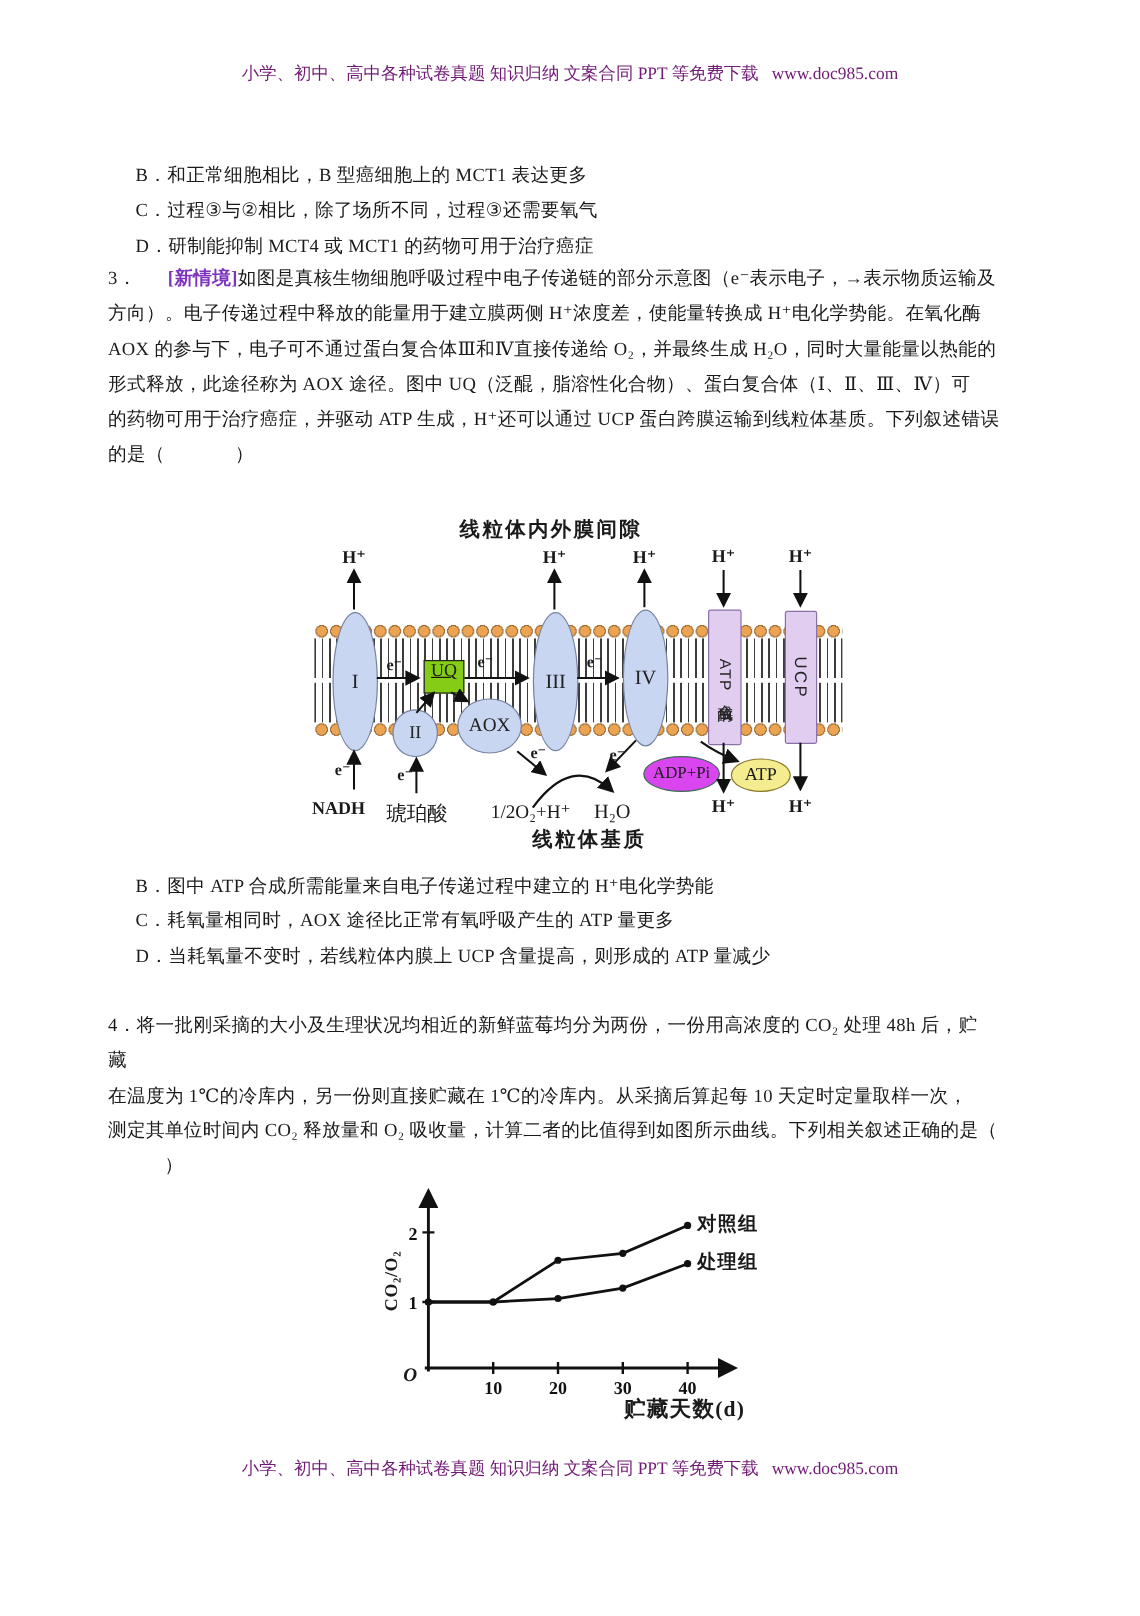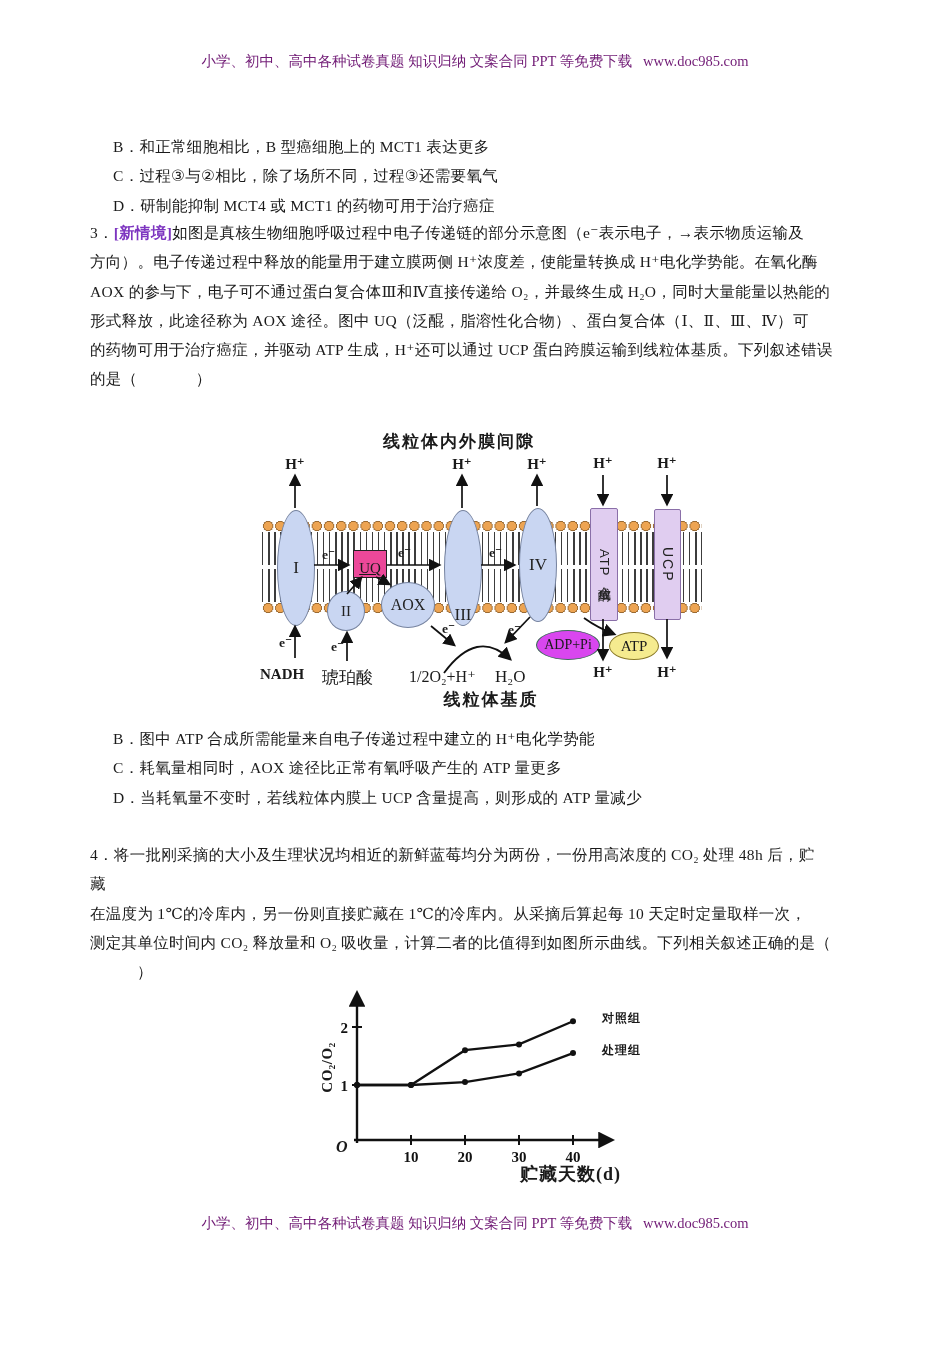--- a/index.html
+++ b/index.html
@@ -1,51 +1,51 @@
 <!DOCTYPE html>
 <html><head>
 <meta charset="utf-8">
 <style>
   html,body{margin:0;padding:0;background:#888;}
   .page{position:relative;width:950px;height:1347px;background:#ffffff;margin:0 auto;overflow:hidden;
         font-family:"Liberation Serif","DejaVu Serif","DejaVu Sans",serif;color:#1a1a1a;}
   .tline{white-space:pre-wrap;}
   .watermark{position:absolute;left:0;width:950px;text-align:center;font-size:14.5px;color:#701a75;white-space:pre;}
   .textblock{position:absolute;font-size:15.5px;line-height:29.3px;letter-spacing:0.3px;}
-  .tag{font-weight:bold;}
+  .tag{font-weight:bold;margin-left:26px;}
 
   
   .bio-diagram{position:absolute;left:248px;top:428px;width:470px;height:290px;}
   .bio-diagram .dg-title{position:absolute;left:211px;top:2px;transform:translateX(-50%);font-size:17px;letter-spacing:2px;font-weight:600;white-space:nowrap;}
   .heads{position:absolute;left:14px;width:440px;height:12px;z-index:2;
          background-image:radial-gradient(circle 5.4px at 6.1px 6px,#eda452 0 4.2px,#9a6a32 4.3px 5.1px,transparent 5.3px);
          background-size:12.2px 12px;background-repeat:repeat-x;}
   .tails{position:absolute;left:14px;width:440px;height:33px;z-index:1;
          background-image:repeating-linear-gradient(to right,#3c3c3c 0 1.4px,transparent 1.4px 6.1px);}
   .cx{position:absolute;border:1.6px solid #76839f;background:#c9d6f2;border-radius:50%;z-index:3;
       display:flex;align-items:center;justify-content:center;font-size:17px;color:#222;}
   .carrier{position:absolute;border:1.6px solid #8a6fa8;background:#e0cdf0;border-radius:2px;z-index:3;
       display:flex;align-items:center;justify-content:center;writing-mode:vertical-rl;text-orientation:mixed;
       font-size:13px;letter-spacing:1px;color:#222;font-family:"Liberation Sans","DejaVu Sans",sans-serif;}
-  .uqbox{position:absolute;border:1.6px solid #222;background:#ec4899;z-index:4;
-      display:flex;align-items:flex-end;justify-content:center;font-size:15px;text-decoration:underline;}
+  .uqbox{position:absolute;border:1.6px solid #222;background:#84cc16;z-index:4;
+      display:flex;align-items:flex-start;justify-content:center;font-size:15px;text-decoration:underline;}
   .blip{position:absolute;border-radius:50%;z-index:5;display:flex;align-items:center;justify-content:center;}
   .dlabel{position:absolute;z-index:6;white-space:nowrap;}
   .hplus{font-size:15px;font-weight:600;transform:translateX(-50%);}
   .emin{font-size:13.5px;font-weight:600;}
   .arrows-svg{position:absolute;left:0;top:0;z-index:5;}
 
   
   .chart{position:absolute;left:292px;top:985px;width:390px;height:225px;}
   .chart svg text.tick{font-size:15px;font-weight:bold;font-family:"Liberation Serif","DejaVu Serif",serif;fill:#111;}
   .chart .ylab{position:absolute;left:-12px;top:74px;width:95px;text-align:center;transform:rotate(-90deg);
                font-size:15px;font-weight:bold;letter-spacing:0.5px;}
   .chart .xlab{position:absolute;left:228px;top:177px;font-size:18px;font-weight:bold;letter-spacing:1px;}
   .chart .origin{position:absolute;left:44px;top:153px;font-size:16px;font-style:italic;font-weight:bold;}
-  .chart .legend{position:absolute;left:289px;font-size:12px;font-weight:bold;letter-spacing:1px;white-space:nowrap;margin-left:21px;}
+  .chart .legend{position:absolute;left:289px;font-size:16px;font-weight:bold;letter-spacing:1px;white-space:nowrap;}
 </style>
 </head>
 <body>
 
 <div class="page">
 
   <div class="watermark" style="top:52px;">小学、初中、高中各种试卷真题 知识归纳 文案合同 PPT 等免费下载   www.doc985.com</div>
 
   <div class="textblock" style="left:113px;top:132px;">
     <div class="tline">B．和正常细胞相比，B 型癌细胞上的 MCT1 表达更多</div>
@@ -66,21 +66,21 @@
     <div class="dg-title">线粒体内外膜间隙</div>
 
     <div class="heads" style="top:92px;"></div>
     <div class="tails" style="top:104px;"></div>
     <div class="tails" style="top:141px;"></div>
     <div class="heads" style="top:174px;"></div>
 
     <div class="cx" style="left:29px;top:82px;width:36px;height:114px;">
         <span>I</span>
       </div>
-    <div class="cx" style="left:196px;top:82px;width:36px;height:114px;align-items:flex-end;">
+    <div class="cx" style="left:196px;top:82px;width:36px;height:114px;">
         <span>III</span>
       </div>
     <div class="cx" style="left:271px;top:80px;width:36px;height:112px;">
         <span>IV</span>
       </div>
     <div class="cx" style="left:79px;top:163px;width:36px;height:38px;font-size:15px;z-index:4;">
         <span>II</span>
       </div>
     <div class="cx" style="left:133px;top:154px;width:52px;height:44px;font-size:16px;z-index:4;">
         <span>AOX</span>

